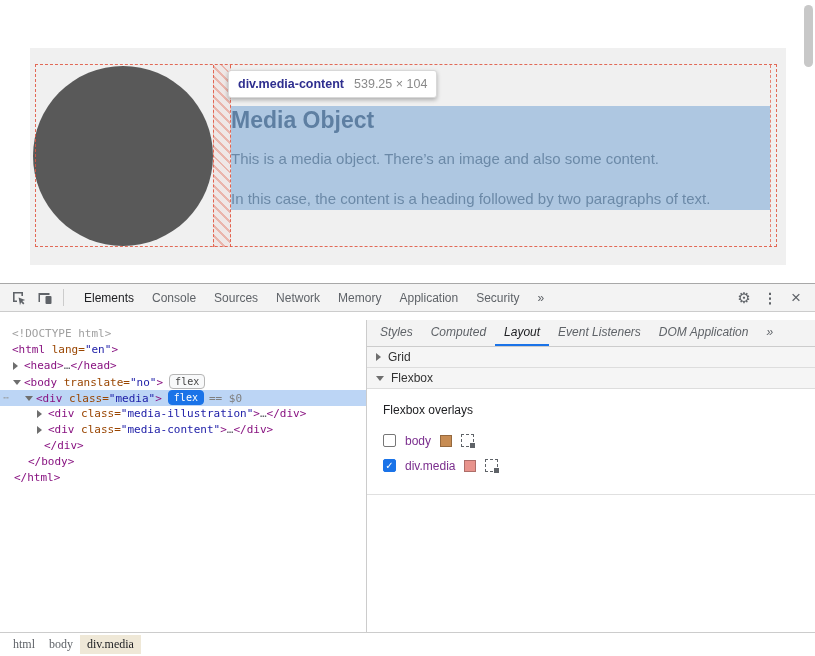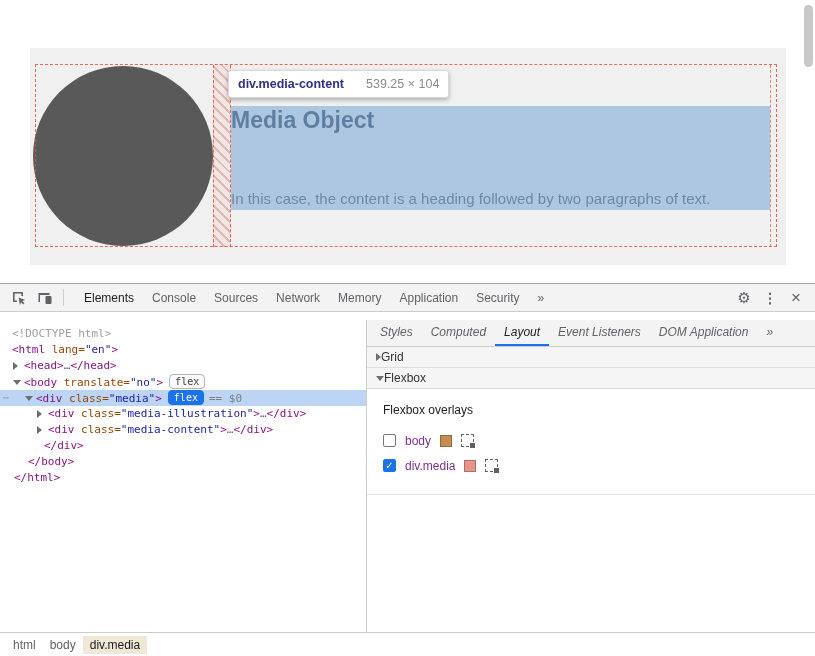--- a/index.html
+++ b/index.html
@@ -15,21 +15,21 @@
   .gap-hatch { position:absolute; left:213px; top:65px; width:18px; height:182px;
                background:repeating-linear-gradient(45deg, rgba(224,92,70,0.40) 0 2px, rgba(224,92,70,0.06) 2px 7px);
                border-left:1px dashed rgba(224,82,60,0.85); border-right:1px dashed rgba(224,82,60,0.85); }
   .content-edge { position:absolute; left:770px; top:65px; width:0; height:182px; border-left:1px dashed rgba(224,82,60,0.7); }
   .media-circle { position:absolute; left:33px; top:66px; width:180px; height:180px; border-radius:50%; background:#595959; }
   .media-heading { position:absolute; left:231px; top:107px; font-size:23px; font-weight:bold; color:#3e5064; }
   .media-p1 { position:absolute; left:231px; top:150px; font-size:15px; color:#5c6770; }
   .media-p2 { position:absolute; left:231px; top:190px; font-size:15px; color:#5c6770; }
   .blue-highlight { position:absolute; left:231px; top:106px; width:539px; height:104px;
                     background:rgba(121,166,214,0.55); z-index:3; }
-  .inspect-tooltip { position:absolute; left:228px; top:70px; z-index:5; display:flex; align-items:center; gap:22px;
+  .inspect-tooltip { position:absolute; left:228px; top:70px; z-index:5; display:flex; align-items:center; gap:10px;
                      background:#fff; padding:6px 9px; border-radius:3px; border:1px solid #d8d8d8;
                      box-shadow:0 2px 4px rgba(0,0,0,0.28); font-size:12.5px; white-space:nowrap; }
   .tt-selector { color:#2f2f8f; font-weight:bold; }
   .tt-dims { color:#8a8a8a; }
   .page-scrollbar { position:absolute; right:2px; top:5px; width:9px; height:62px; border-radius:5px; background:#c8c8c8; z-index:6; }
 
   
   .devtools { position:absolute; left:0; top:283px; width:815px; height:373px; background:#fff; border-top:1px solid #a8a8a8; }
   .dt-toolbar { position:absolute; left:0; top:0; width:100%; height:28px; background:#f3f3f3;
                 border-bottom:1px solid #ccc; display:flex; align-items:center; padding:0 6px; }
@@ -63,54 +63,55 @@
   .flex-badge { display:inline-block; margin-left:6px; padding:0 5px; border-radius:4px;
                 font-size:10px; line-height:13px; vertical-align:1px; font-family:"DejaVu Sans Mono", monospace; }
   .flex-badge.inactive { border:1px solid #b5b5b5; color:#444; background:#f8f9fa; }
   .flex-badge.active { border:1px solid #1a73e8; background:#1a73e8; color:#fff; }
 
   
   .sidebar { flex:1; display:flex; flex-direction:column; background:#fff; min-width:0; }
   .sb-tabs { height:27px; background:#f3f3f3; border-bottom:1px solid #ccc; display:flex; align-items:center; padding-left:4px; flex:0 0 auto; }
   .sb-tab { padding:0 9px; height:100%; display:flex; align-items:center; font-size:12px; color:#5f6368; border-bottom:2px solid transparent;font-style:italic; }
   .sb-tab.selected { color:#202124; border-bottom-color:#1a73e8; }
-  .section-row { height:21px; display:flex; align-items:center; padding-left:9px;
+  .section-row { height:21px; display:flex; align-items:center; gap:7px; padding-left:9px;
                  background:#f5f5f5; border-bottom:1px solid #ddd; font-size:12px; color:#333; flex:0 0 auto; }
   .s-arrow { width:0; height:0; flex:0 0 auto; }
   .s-arrow.right { border-left:5px solid #6e6e6e; border-top:4px solid transparent; border-bottom:4px solid transparent; }
   .s-arrow.down { border-top:5px solid #6e6e6e; border-left:4px solid transparent; border-right:4px solid transparent; }
   .sb-content { padding:14px 16px 16px 16px; font-size:12px; color:#202124; border-bottom:1px solid #e0e0e0; flex:0 0 auto; }
   .overlays-title { margin-bottom:11px; }
   .ov-row { display:flex; align-items:center; gap:9px; height:25px; }
   .cb { width:13px; height:13px; border:1px solid #767676; border-radius:2px; background:#fff;
         display:flex; align-items:center; justify-content:center; font-size:10px; color:#fff; flex:0 0 auto; }
   .cb.checked { background:#1a73e8; border-color:#1a73e8; }
   .ov-label { color:#7b2e8e; }
   .swatch { width:12px; height:12px; border:1px solid rgba(0,0,0,0.25); flex:0 0 auto; }
   .ov-icon { position:relative; width:13px; height:13px; border:1px dashed #5f6368; flex:0 0 auto; }
   .ov-icon::after { content:""; position:absolute; right:-2px; bottom:-2px; width:5px; height:5px; background:#5f6368; }
 
   
   .dt-statusbar { position:absolute; left:0; bottom:0; width:100%; height:24px; background:#fff;
                   border-top:1px solid #ccc; display:flex; align-items:center; padding-left:6px; font-size:12px; }
-  .crumb { padding:2px 7px; color:#5f6368; }
+  .crumb { padding:2px 7px; color:#5f6368;font-family:Liberation Serif, serif; }
   .crumb.selected { background:#efe8d7; color:#202124; }
 </style>
 </head>
 <body>
 
 <div id="screen">
 
   <div class="page-area">
     <div class="media-container"></div>
     <div class="gap-hatch"></div>
     <div class="media-circle"></div>
     <div class="flex-outline"></div>
     <div class="content-edge"></div>
     <div class="media-heading">Media Object</div>
+    <div class="media-p1">This is a media object. There’s an image and also some content.</div>
     <div class="media-p2">In this case, the content is a heading followed by two paragraphs of text.</div>
     <div class="blue-highlight"></div>
     <div class="inspect-tooltip">
       <span class="tt-selector">div.media-content</span>
       <span class="tt-dims">539.25 × 104</span>
     </div>
     <div class="page-scrollbar"></div>
   </div>
 
   <div class="devtools">

